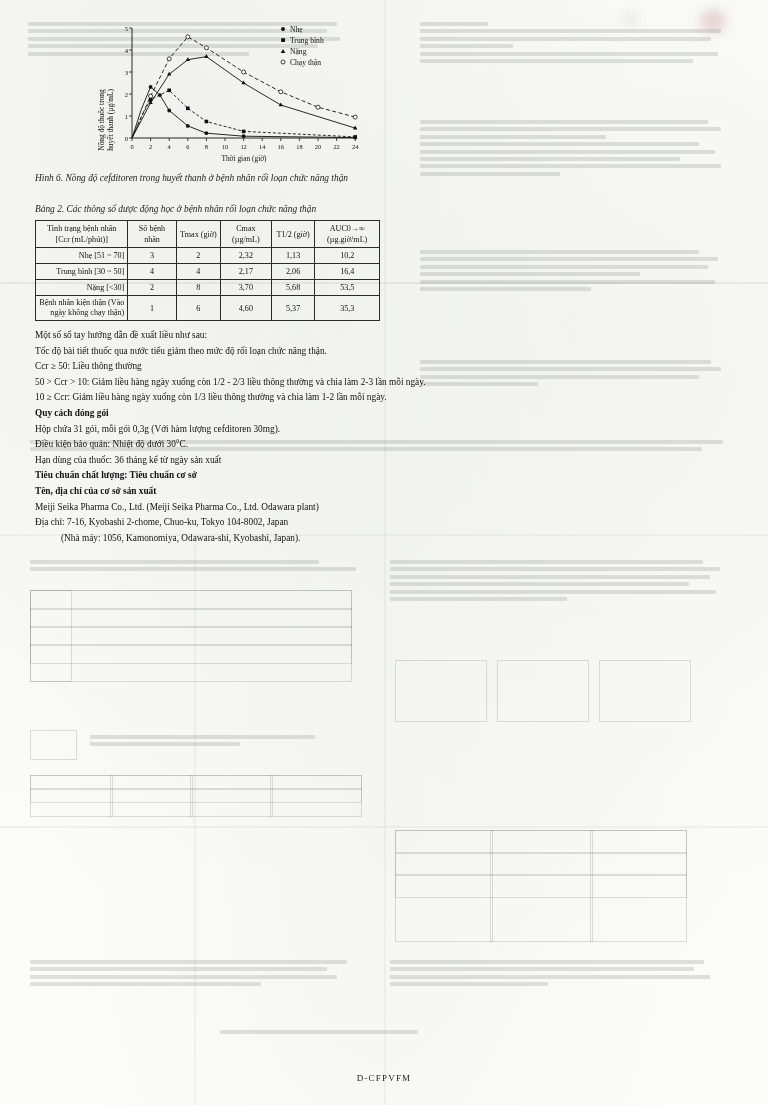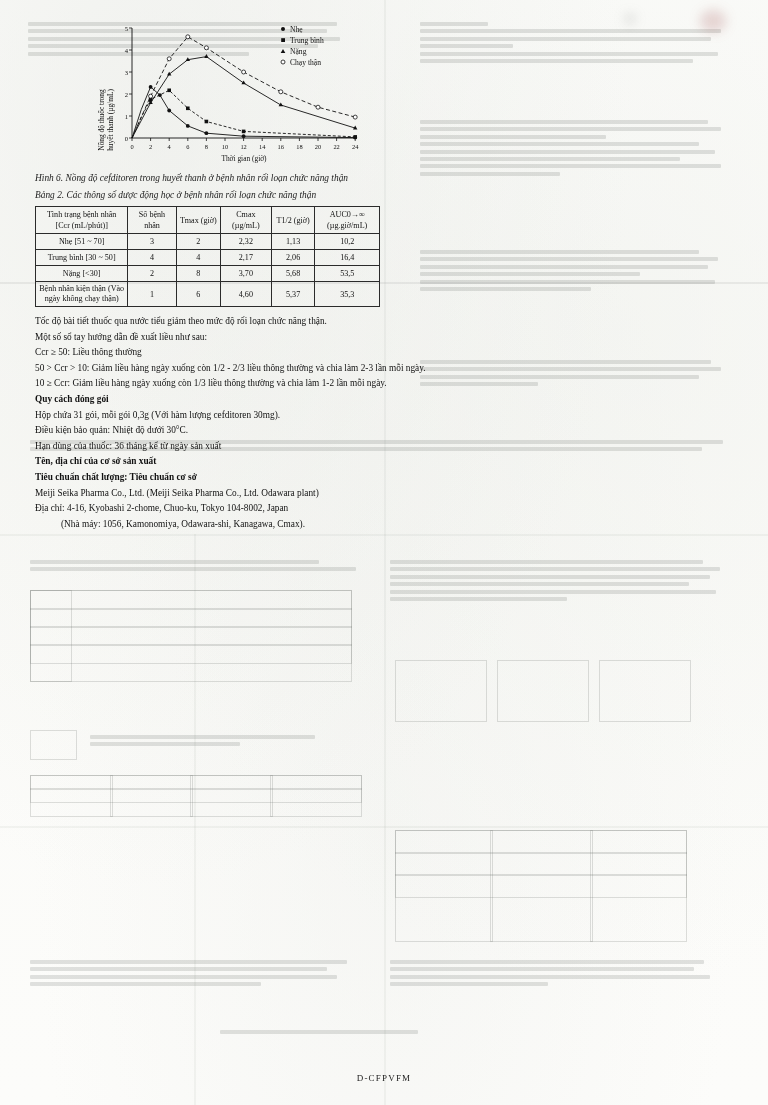--- a/index.html
+++ b/index.html
@@ -42,37 +42,37 @@
   .figure-wrap{position:relative;height:150px;width:420px;margin-left:55px;}
   svg.chart{display:block;}
 
   .cap{
     font-style:italic;
     font-size:9.4px;
     line-height:13px;
     color:#1a1a1a;
   }
   .cap-1{margin-top:2px;}
-  .cap-2{margin-top:4px;margin-bottom:4px;}
+  .cap-2{margin-top:18px;margin-bottom:4px;}
 
   table.pk{
     border-collapse:collapse;
     width:345px;
     font-size:8.1px;
     color:#111;
   }
   table.pk td,table.pk th{
     border:1px solid #2b2b2b;
     padding:2px 3px;
     font-weight:normal;
     line-height:11px;
   }
   table.pk thead td{text-align:center;vertical-align:middle;}
   table.pk tbody td{text-align:center;}
-  table.pk tbody td.lbl{text-align:center;}
+  table.pk tbody td.lbl{text-align:right;}
 
   .body-text{
     font-size:9.3px;
     line-height:14.6px;
     margin-top:7px;
   }
   .body-text p{margin:0 0 1px 0;}
   .bold{font-weight:bold;}
   .indent{padding-left:26px;}
 
@@ -382,30 +382,30 @@
         <td>1</td>
         <td>6</td>
         <td>4,60</td>
         <td>5,37</td>
         <td>35,3</td>
       </tr>
     </tbody>
   </table>
 
   <div class="body-text">
+    <p>Một số sổ tay hướng dẫn đề xuất liều như sau:</p>
     <p>Tốc độ bài tiết thuốc qua nước tiểu giảm theo mức độ rối loạn chức năng thận.</p>
-    <p>Một số sổ tay hướng dẫn đề xuất liều như sau:</p>
     <p>Ccr ≥ 50: Liều thông thường</p>
     <p>50 &gt; Ccr &gt; 10: Giảm liều hàng ngày xuống còn 1/2 - 2/3 liều thông thường và chia làm 2-3 lần mỗi ngày.</p>
     <p>10 ≥ Ccr: Giảm liều hàng ngày xuống còn 1/3 liều thông thường và chia làm 1-2 lần mỗi ngày.</p>
     <p class="bold">Quy cách đóng gói</p>
     <p>Hộp chứa 31 gói, mỗi gói 0,3g (Với hàm lượng cefditoren 30mg).</p>
     <p>Điều kiện bảo quản: Nhiệt độ dưới 30°C.</p>
     <p>Hạn dùng của thuốc: 36 tháng kể từ ngày sản xuất</p>
+    <p class="bold">Tiêu chuẩn chất lượng: Tiêu chuẩn cơ sở</p>
     <p class="bold">Tên, địa chỉ của cơ sở sản xuất</p>
-    <p class="bold">Tiêu chuẩn chất lượng: Tiêu chuẩn cơ sở</p>
     <p>Meiji Seika Pharma Co., Ltd. (Meiji Seika Pharma Co., Ltd. Odawara plant)</p>
-    <p>Địa chỉ: 4-16, Kyobashi 2-chome, Chuo-ku, Tokyo 104-8002, Japan</p>
-    <p class="indent">(Nhà máy: 1056, Kamonomiya, Odawara-shi, Kanagawa, Cmax).</p>
+    <p>Địa chỉ: 7-16, Kyobashi 2-chome, Chuo-ku, Tokyo 104-8002, Japan</p>
+    <p class="indent">(Nhà máy: 1056, Kamonomiya, Odawara-shi, Kyobashi, Japan).</p>
   </div>
 </div>
 
 <div class="footer-code">D-CFPVFM</div>
 
 </body></html>

